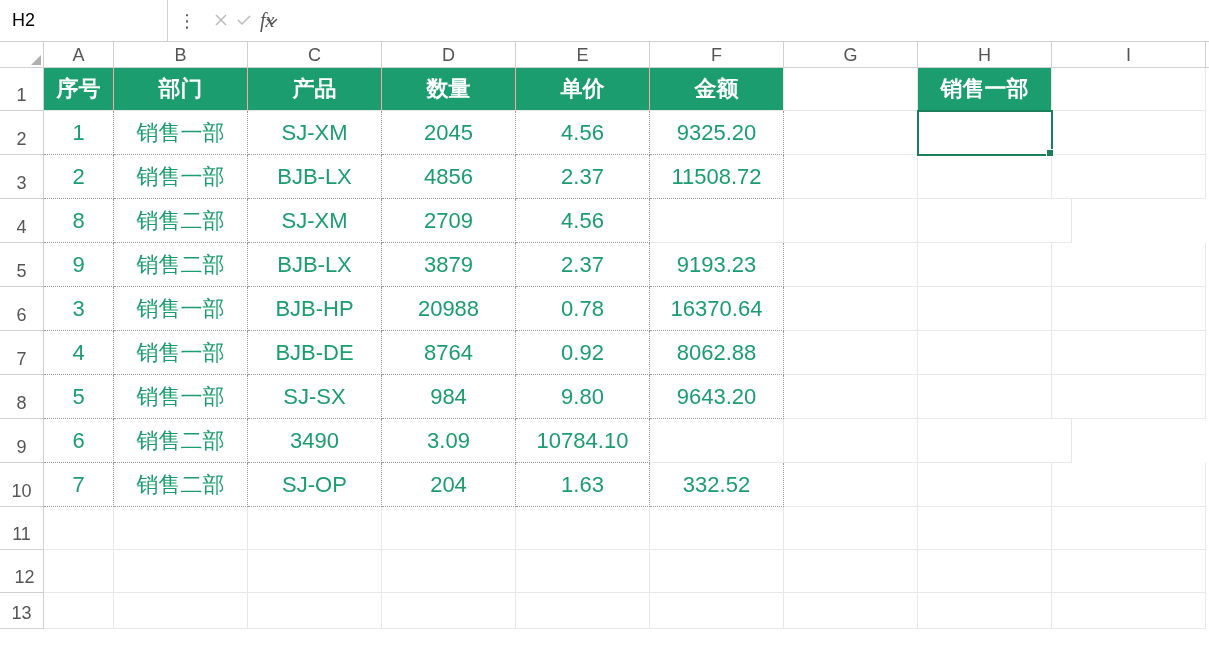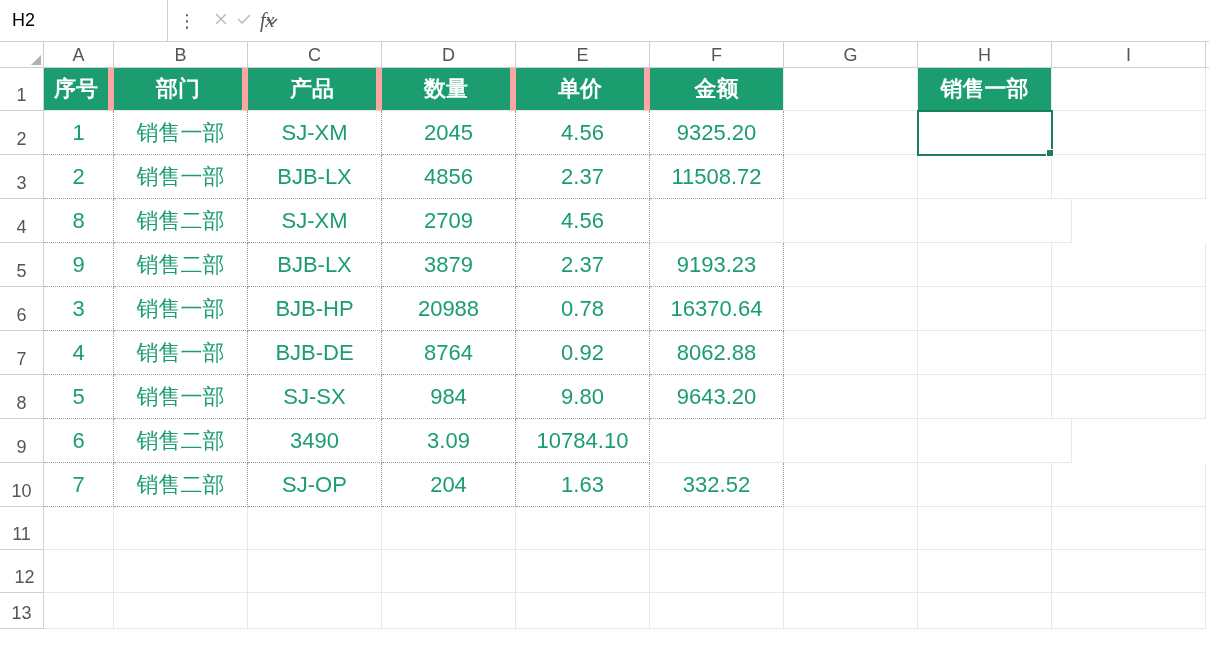--- a/index.html
+++ b/index.html
@@ -41,21 +41,21 @@
       color: #555;
       cursor: pointer;
     }
     .divider-dots {
       padding: 0 10px;
       color: #555;
       letter-spacing: -2px;
     }
     .formula-buttons {
       display: flex;
-      align-items: center;
+      align-items: flex-end;
       gap: 8px;
       padding: 0 10px;
       color: #999;
     }
     .fb-btn {
       cursor: pointer;
       font-size: 18px;
     }
     .fx-icon {
       font-style: italic;
@@ -160,21 +160,21 @@
     .r-data { height: 44px; }
     .r11 { height: 43px; }
     .r12 { height: 43px; padding-left: 6px; }
     .r13 { height: 36px; }
     
     
     .cell.header-cell {
       background: #1b9d6f;
       color: #ffffff;
       font-weight: bold;
-      border-right: 6px solid #fca5a5;
+      border-right: 1px solid #fca5a5;
     }
     .cell.header-cell-last {
       background: #1b9d6f;
       color: #ffffff;
       font-weight: bold;
       text-align: right;
     }
     
     
     .cell.data-cell {

